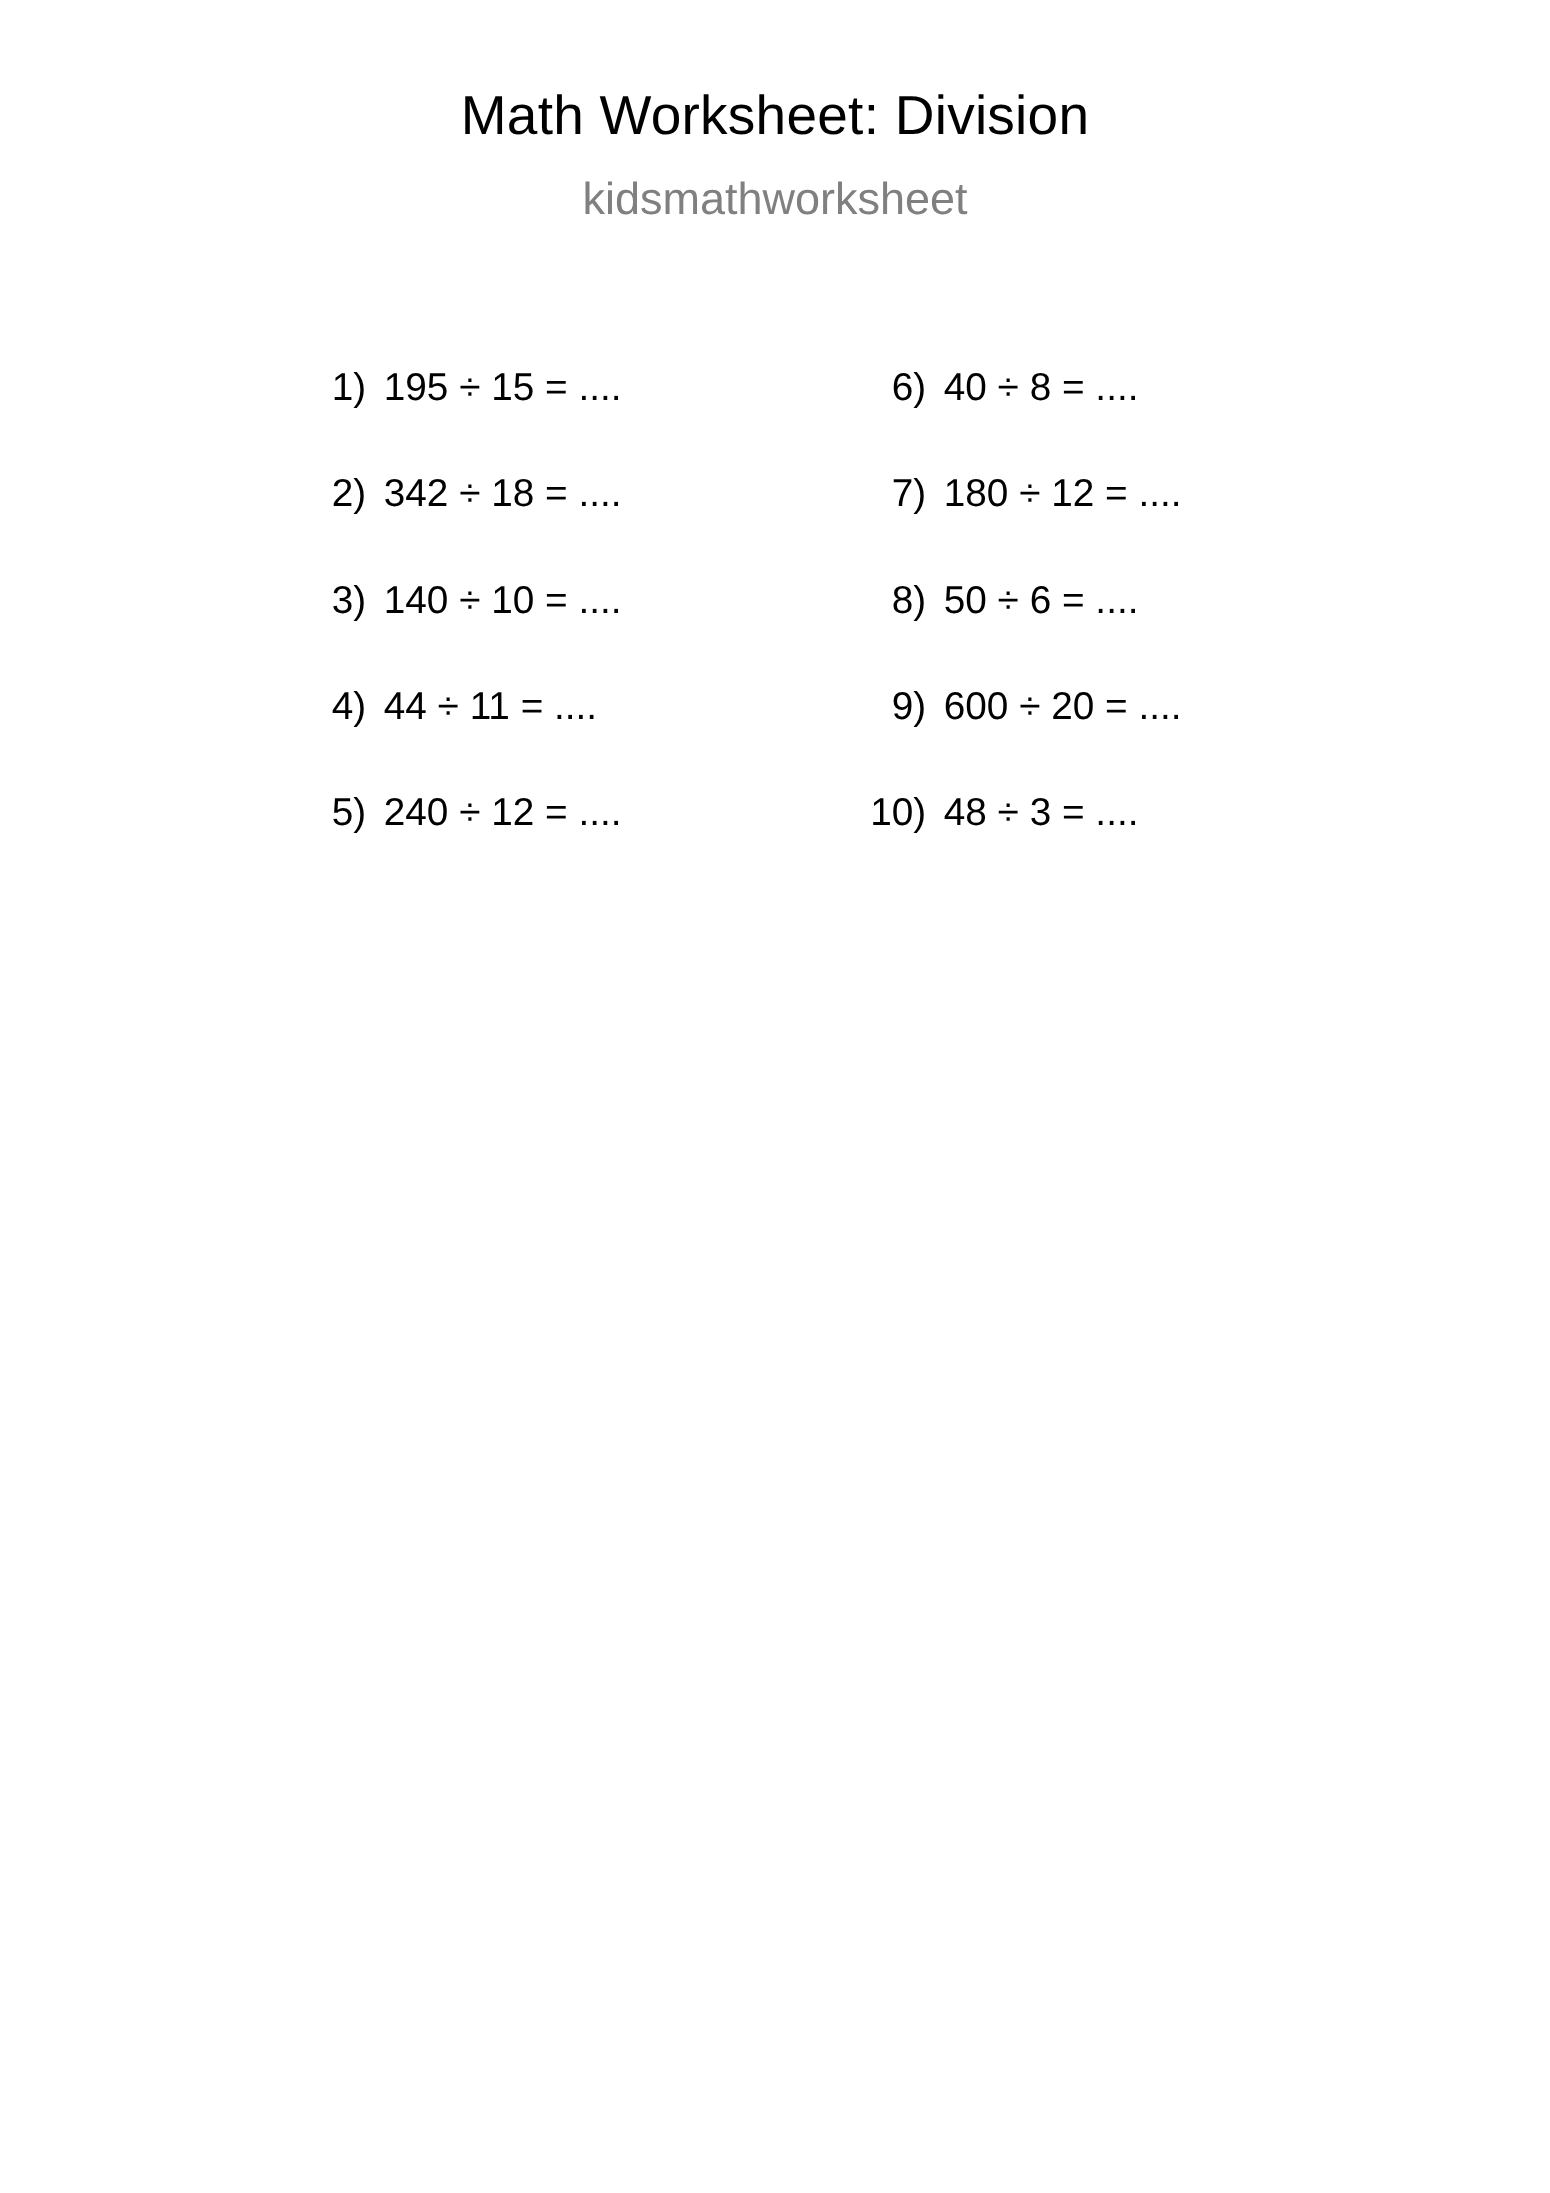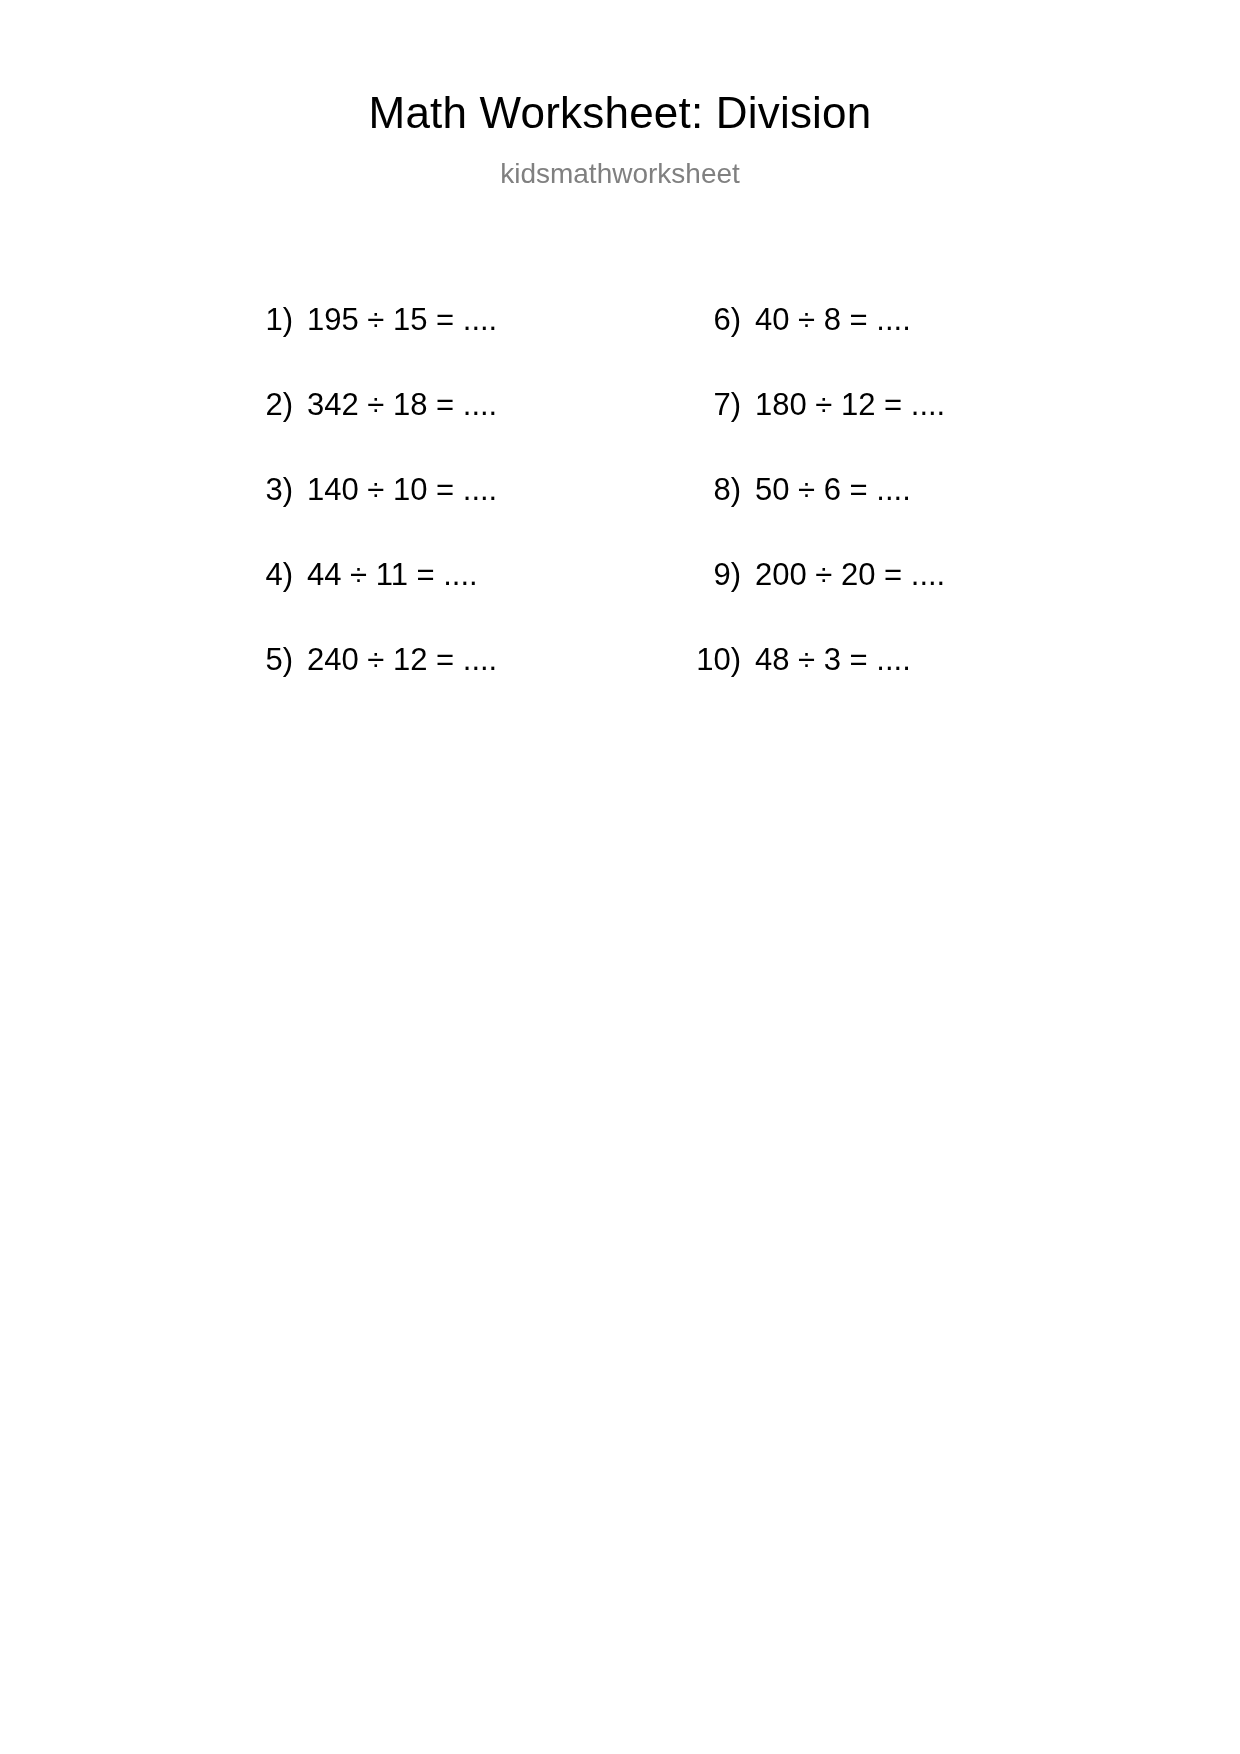--- a/index.html
+++ b/index.html
@@ -12,33 +12,33 @@
     height: 1754px;
     font-family: "Liberation Sans", sans-serif;
     color: #000000;
     position: relative;
     overflow: hidden;
   }
   .page {
     width: 1240px;
     height: 1552px;
     box-sizing: border-box;
-    padding-top: 88px;
+    padding-top: 68px;
   }
   .title {
     text-align: center;
     font-size: 44px;
     font-weight: normal;
     line-height: 1.15;
     margin: 0;
     letter-spacing: 0.2px;
   }
   .subtitle {
     text-align: center;
-    font-size: 28px;
+    font-size: 36px;
     color: #808080;
     margin: 18px 0 0 0;
     line-height: 1.2;
   }
   .problems {
     margin-top: 86px;
     display: flex;
     justify-content: center;
   }
   .col {
@@ -115,21 +115,21 @@
       <div class="prob">
         <span class="num">7)</span>
         <span class="expr">180 ÷ 12 = ....</span>
       </div>
       <div class="prob">
         <span class="num">8)</span>
         <span class="expr">50 ÷ 6 = ....</span>
       </div>
       <div class="prob">
         <span class="num">9)</span>
-        <span class="expr">200 ÷ 20 = ....</span>
+        <span class="expr">600 ÷ 20 = ....</span>
       </div>
       <div class="prob">
         <span class="num">10)</span>
         <span class="expr">48 ÷ 3 = ....</span>
       </div>
     </div>
 
   </div>
 </div>
 

